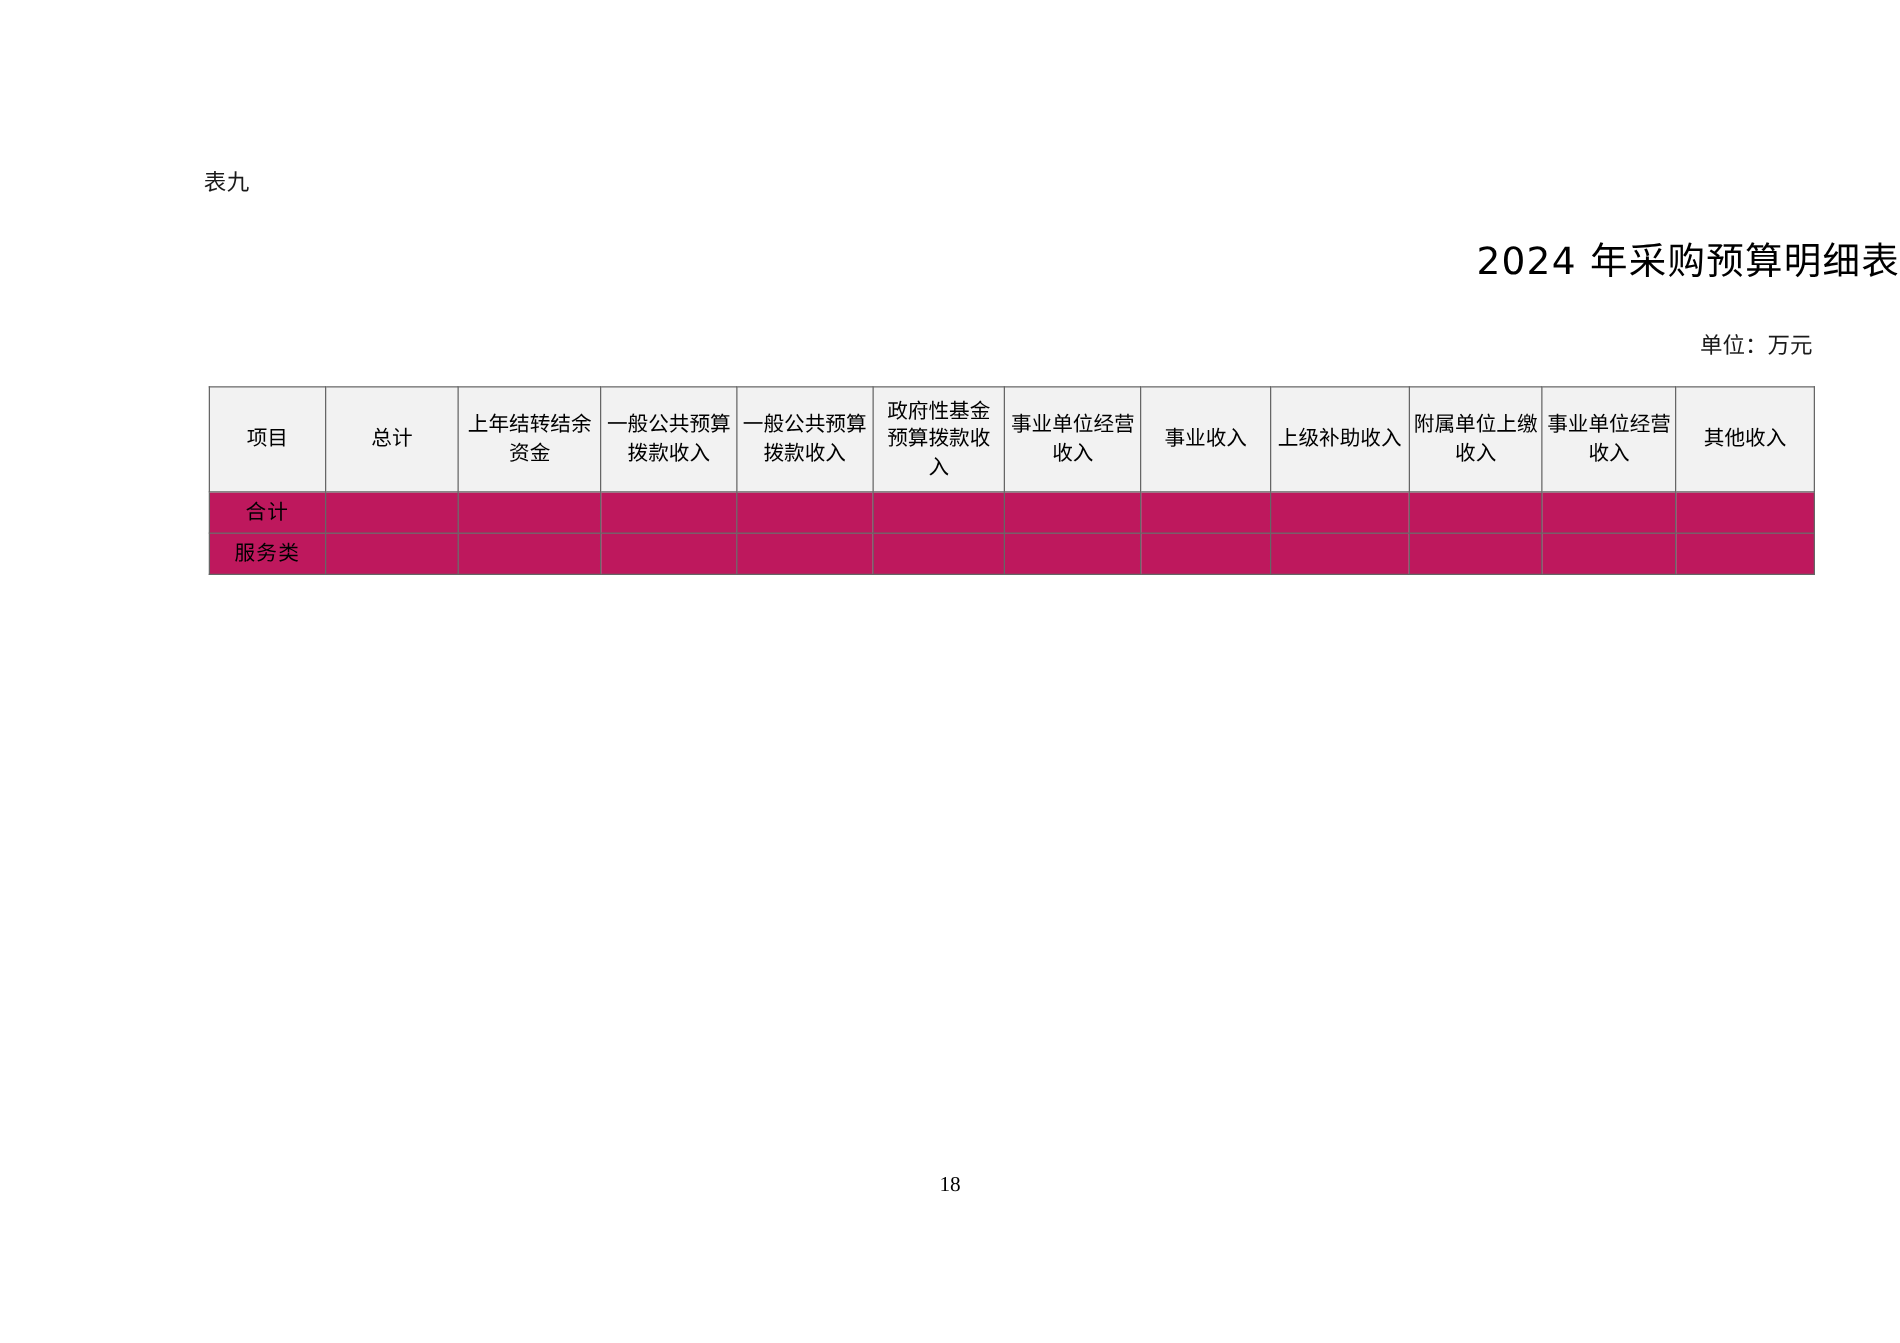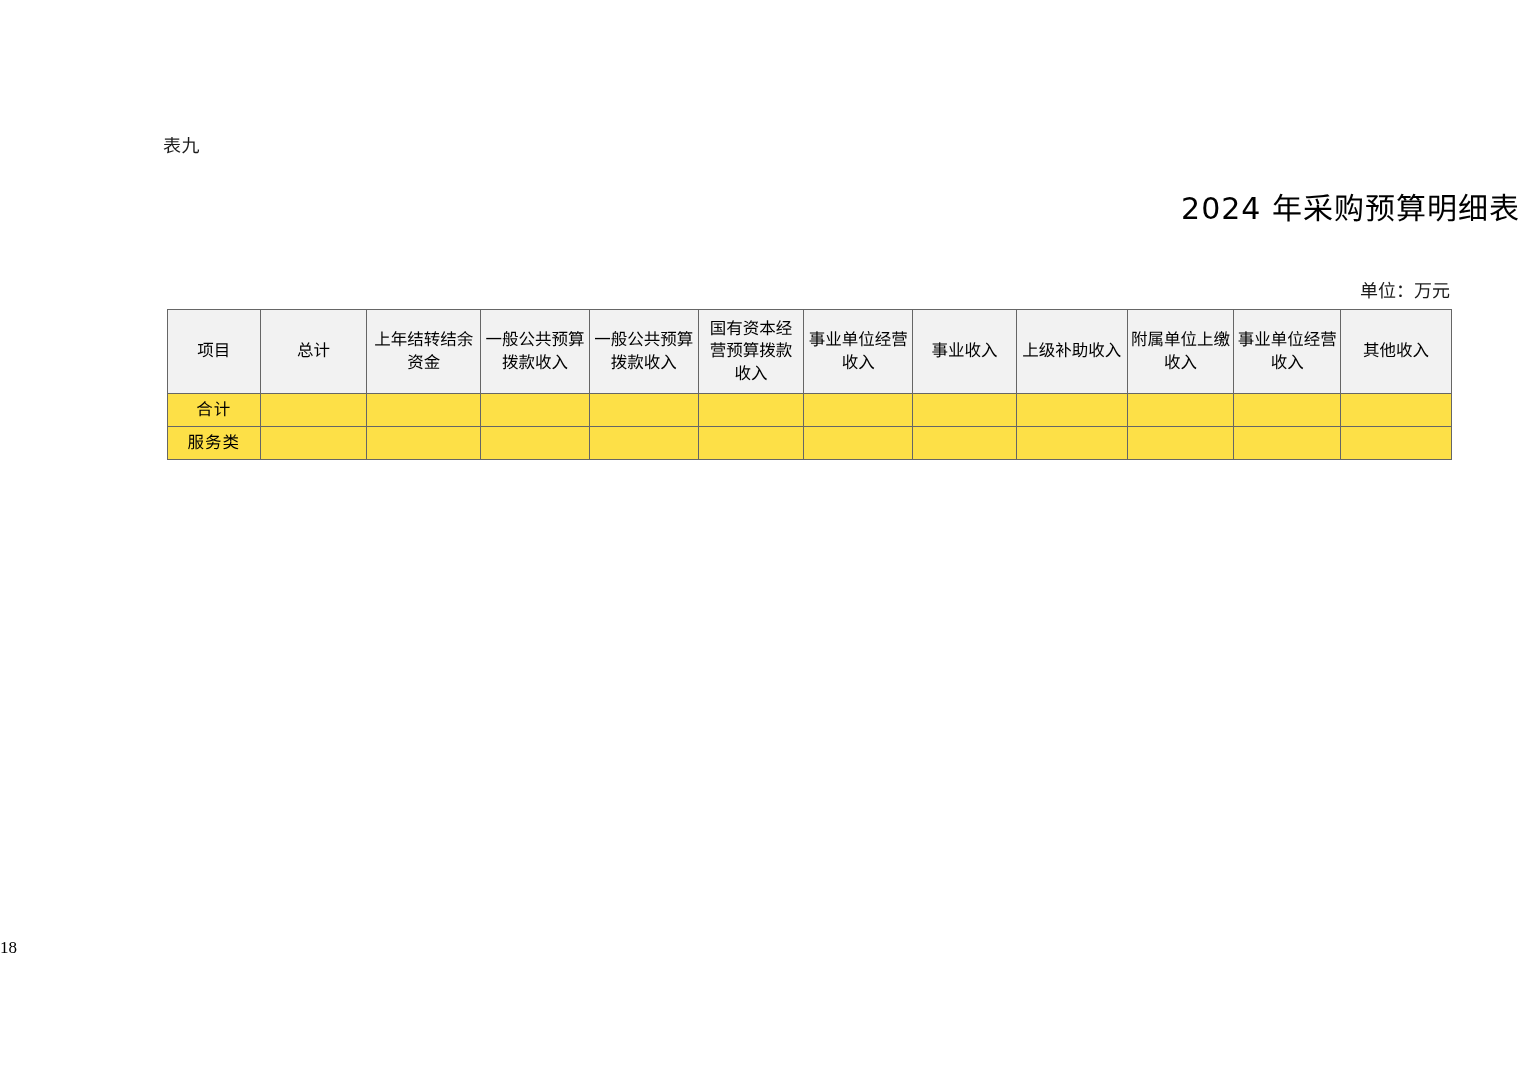--- a/index.html
+++ b/index.html
@@ -37,21 +37,21 @@
     text-align: right;
     font-size: 30px;
     font-family: "DejaVu Sans", "Liberation Sans", sans-serif;
     font-weight: normal;
     letter-spacing: 1px;
     color: #000000;
   }
   .unit-note {
     position: absolute;
     right: 70px;
-    top: 276px;
+    top: 261px;
     font-size: 18px;
     color: #1a1a1a;
   }
   .table-wrap {
     position: absolute;
     left: 167px;
     top: 309px;
     width: 1285px;
   }
   table.budget {
@@ -71,21 +71,21 @@
     color: #000000;
   }
   table.budget thead th {
     height: 84px;
     background: #f2f2f2;
     padding: 4px 3px;
     box-sizing: border-box;
   }
   table.budget tbody td {
     height: 32px;
-    background: #fde047;
+    background: #be185d;
   }
   table.budget tbody td.rowhead {
     font-size: 16.5px;
     letter-spacing: 1px;
   }
   .col-item      { width: 92px; }
   .col-total     { width: 106px; }
   .col-carry     { width: 113px; }
   .col-public    { width: 108px; }
   .col-gov       { width: 108px; }
@@ -94,20 +94,21 @@
   .col-career    { width: 103px; }
   .col-superior  { width: 110px; }
   .col-sub       { width: 106px; }
   .col-careerbiz { width: 106px; }
   .col-other     { width: 110px; }
   .page-number {
     position: absolute;
     left: 0;
     right: 0;
     top: 938px;
+    text-align: center;
     font-size: 17px;
     color: #000000;
   }
 </style>
 </head>
 <body>
 
 <div class="page">
 
   <div class="table-label">表九</div>
@@ -132,21 +133,21 @@
         <col class="col-careerbiz">
         <col class="col-other">
       </colgroup>
       <thead>
         <tr>
           <th>项目</th>
           <th>总计</th>
           <th>上年结转结余资金</th>
           <th>一般公共预算拨款收入</th>
           <th>一般公共预算拨款收入</th>
-          <th>国有资本经营预算拨款收入</th>
+          <th>政府性基金预算拨款收入</th>
           <th>事业单位经营收入</th>
           <th>事业收入</th>
           <th>上级补助收入</th>
           <th>附属单位上缴收入</th>
           <th>事业单位经营收入</th>
           <th>其他收入</th>
         </tr>
       </thead>
       <tbody>
         <tr>

